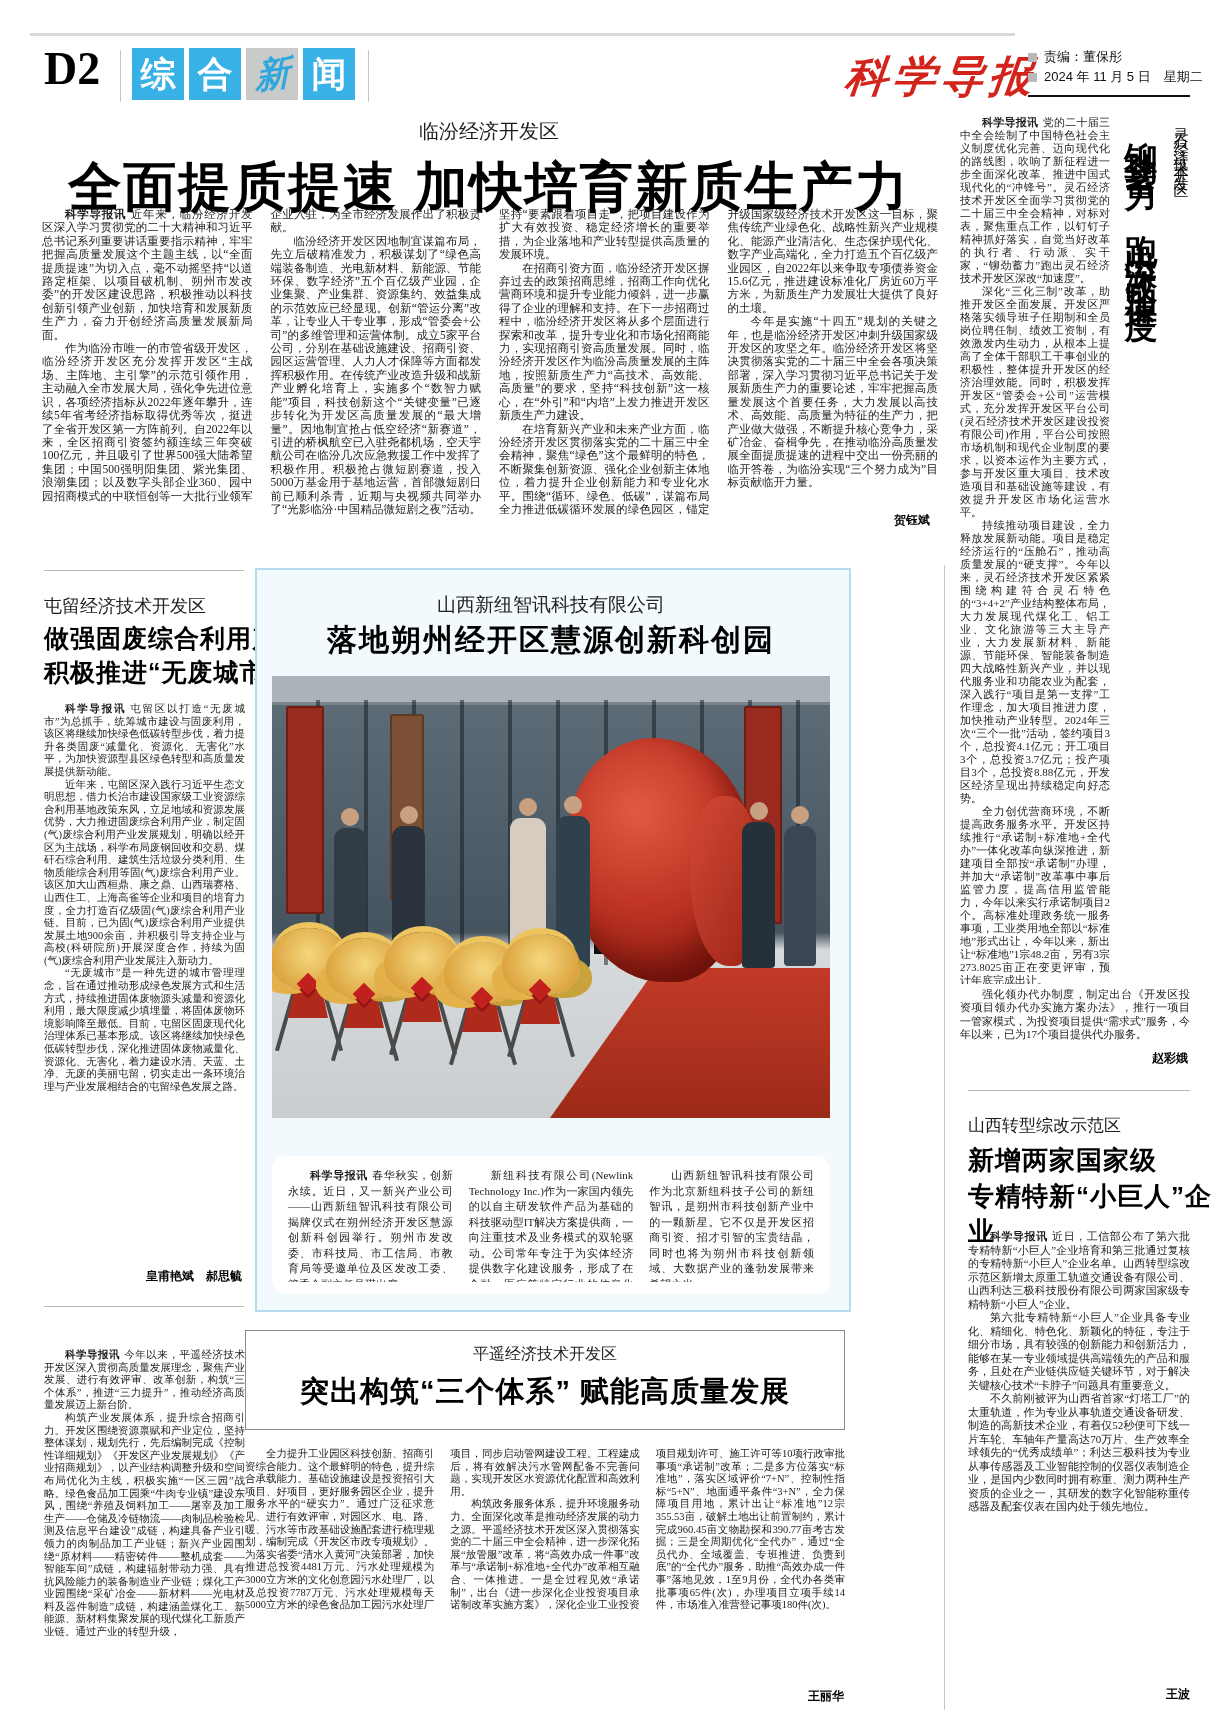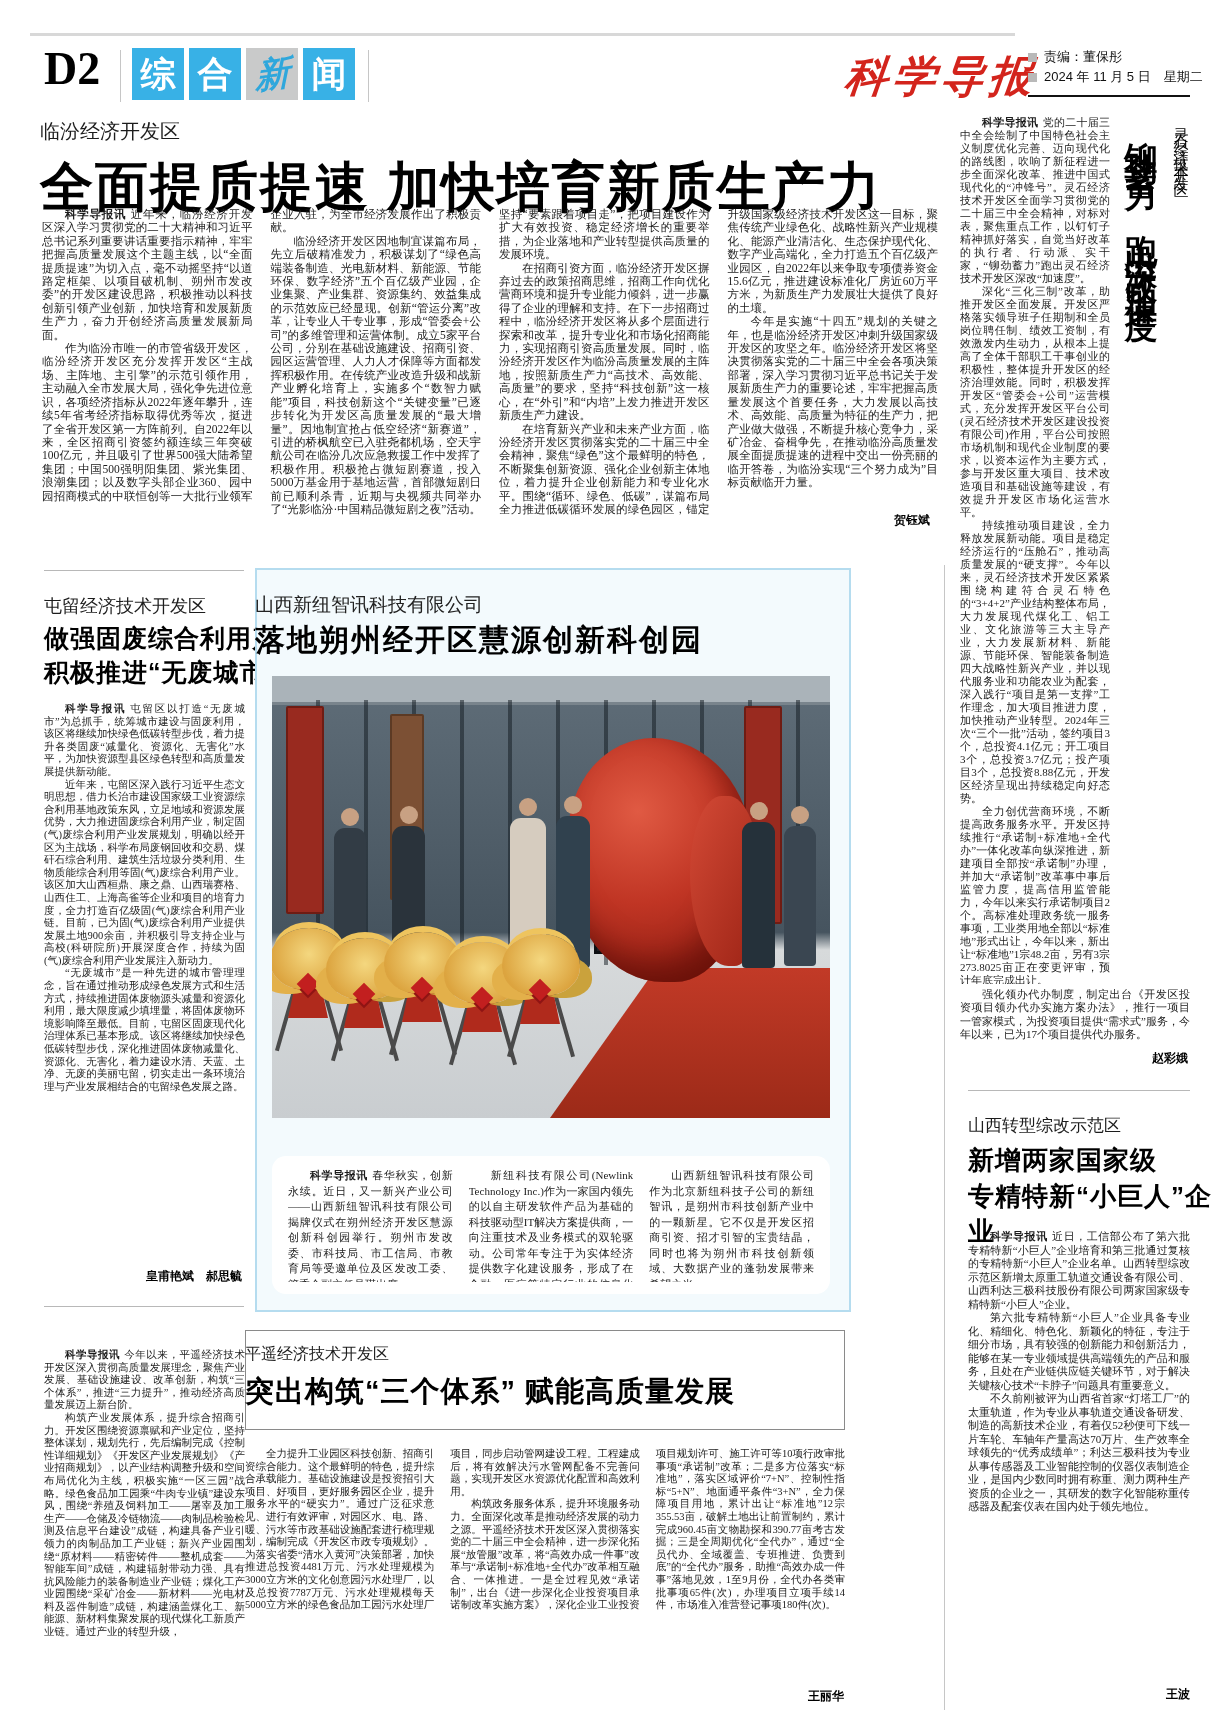--- a/index.html
+++ b/index.html
@@ -1,21 +1,21 @@
 <!DOCTYPE html>
 <html><head>
 <meta charset="utf-8">
 <style>
   html,body{margin:0;padding:0;background:#ffffff;}
   .page{position:relative;width:1220px;height:1725px;margin:0 auto;background:#fff;
         font-family:"Liberation Serif",serif;color:#1c1c1c;overflow:hidden;}
   .abs{position:absolute;}
   .sans{font-family:"Liberation Sans",sans-serif;}
   .hl{font-family:"Liberation Sans",sans-serif;font-weight:900;color:#000;}
-  .center{}
+  .center{text-align:center;}
   .p{margin:0;text-indent:2em;text-align:justify;}
   .lead{font-family:"Liberation Sans",sans-serif;font-weight:700;margin-right:.4em;}
   .byline{font-family:"Liberation Sans",sans-serif;font-weight:700;font-size:12px;text-align:right;color:#000;}
   .hline{background:#b8b8b8;height:1px;}
   .vline{background:#c6c6c6;width:1px;}
   
   .toprule{background:#d8d8d8;height:3px;}
   .edition{font-size:46px;font-weight:700;font-family:"Liberation Serif",serif;color:#000;line-height:1;}
   .secbox{display:flex;gap:5px;}
   .secbox .cbx{width:52px;height:52px;background:#38b1e6;color:#fff;font-size:35px;font-weight:900;
@@ -166,21 +166,21 @@
   <div class="abs hl hl-m" style="left:44px;top:656px;">积极推进“无废城市”建设</div>
   <div class="abs tinybody" style="left:44px;top:702px;width:201px;height:558px;">
     <p class="p"><span class="lead">科学导报讯</span><span>屯留区以打造“无废城市”为总抓手，统筹城市建设与固废利用，该区将继续加快绿色低碳转型步伐，着力提升各类固废“减量化、资源化、无害化”水平，为加快资源型县区绿色转型和高质量发展提供新动能。</span></p>
     <p class="p">近年来，屯留区深入践行习近平生态文明思想，借力长治市建设国家级工业资源综合利用基地政策东风，立足地域和资源发展优势，大力推进固废综合利用产业，制定固(气)废综合利用产业发展规划，明确以经开区为主战场，科学布局废钢回收和交易、煤矸石综合利用、建筑生活垃圾分类利用、生物质能综合利用等固(气)废综合利用产业。该区加大山西桓鼎、康之鼎、山西瑞赛格、山西住工、上海高雀等企业和项目的培育力度，全力打造百亿级固(气)废综合利用产业链。目前，已为固(气)废综合利用产业提供发展土地900余亩，并积极引导支持企业与高校(科研院所)开展深度合作，持续为固(气)废综合利用产业发展注入新动力。</p>
     <p class="p">“无废城市”是一种先进的城市管理理念，旨在通过推动形成绿色发展方式和生活方式，持续推进固体废物源头减量和资源化利用，最大限度减少填埋量，将固体废物环境影响降至最低。目前，屯留区固废现代化治理体系已基本形成。该区将继续加快绿色低碳转型步伐，深化推进固体废物减量化、资源化、无害化，着力建设水清、天蓝、土净、无废的美丽屯留，切实走出一条环境治理与产业发展相结合的屯留绿色发展之路。</p>
   </div>
   <div class="abs byline" style="left:82px;top:1268px;width:160px;">皇甫艳斌　郝思毓</div>
   <div class="abs hline" style="left:44px;top:1306px;width:200px;"></div>
 
   <div class="abs tinybody" style="left:44px;top:1348px;width:201px;height:372px;">
-    <p class="p"><span class="lead">科学导报讯</span><span>今年以来，平遥经济技术开发区深入贯彻高质量发展理念，聚焦产业发展、基础设施建设、改革创新，构筑“三个体系”，推进“三力提升”，推动经济高质量发展迈上新台阶。</span></p>
+    <p class="p"><span class="lead">科学导报讯</span><span>今年以来，平遥经济技术开发区深入贯彻高质量发展理念，聚焦产业发展、进行有效评审、改革创新，构筑“三个体系”，推进“三力提升”，推动经济高质量发展迈上新台阶。</span></p>
     <p class="p">构筑产业发展体系，提升综合招商引力。开发区围绕资源禀赋和产业定位，坚持整体谋划，规划先行，先后编制完成《控制性详细规划》《开发区产业发展规划》《产业招商规划》，以产业结构调整升级和空间布局优化为主线，积极实施“一区三园”战略。绿色食品加工园乘“牛肉专业镇”建设东风，围绕“养殖及饲料加工——屠宰及加工生产——仓储及冷链物流——肉制品检验检测及信息平台建设”成链，构建具备产业引领力的肉制品加工产业链；新兴产业园围绕“原材料——精密铸件——整机成套——智能车间”成链，构建辐射带动力强、具有抗风险能力的装备制造业产业链；煤化工产业园围绕“采矿冶金——新材料——光电材料及器件制造”成链，构建涵盖煤化工、新能源、新材料集聚发展的现代煤化工新质产业链。通过产业的转型升级，</p>
   </div>
 
   <div class="abs bluebox" style="left:255px;top:568px;width:592px;height:740px;"></div>
   <div class="abs sans center xn-kicker" style="left:255px;top:592px;width:592px;">山西新纽智讯科技有限公司</div>
   <div class="abs hl center xn-headline" style="left:255px;top:620px;width:592px;">落地朔州经开区慧源创新科创园</div>
 
   <div class="abs photo" style="left:272px;top:676px;width:558px;height:442px;">
     <div class="canopy"></div>
     <div class="mullions"></div>

